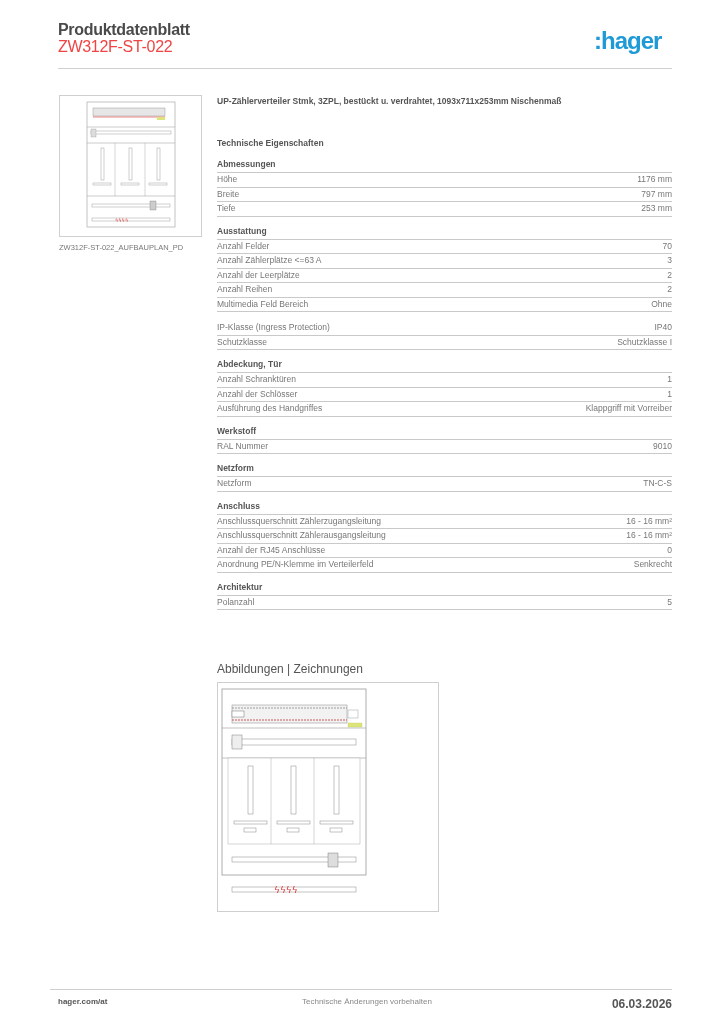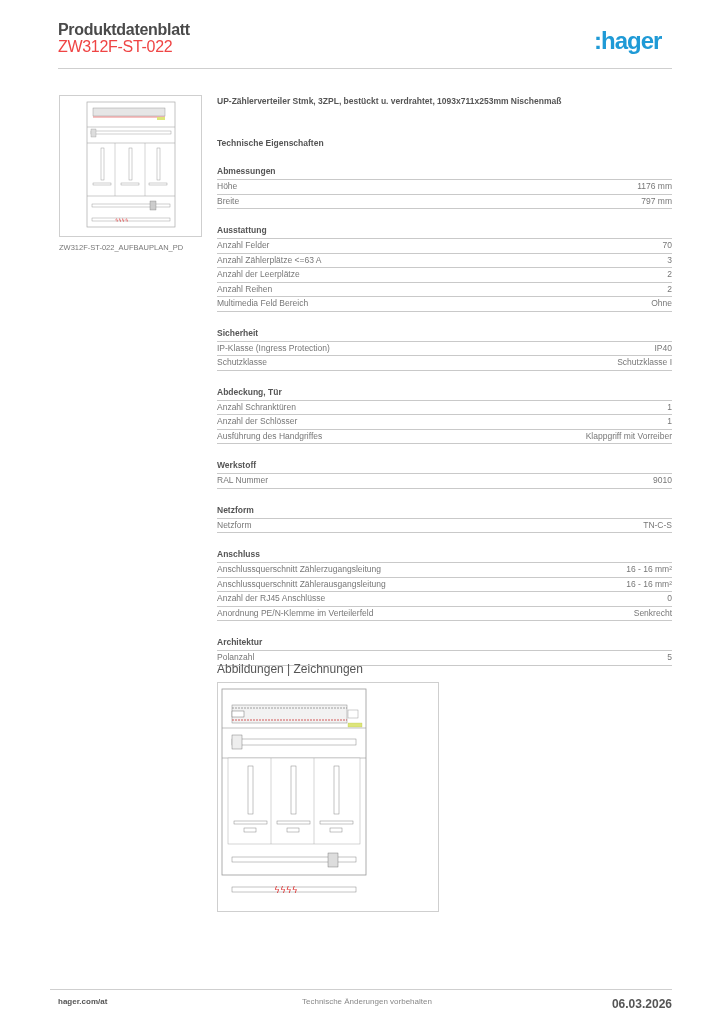--- a/index.html
+++ b/index.html
@@ -8,21 +8,21 @@
   .hdr-sub { position: absolute; left: 58px; top: 38px; font-size: 16px; color: #ef4444; letter-spacing: -0.3px; }
   .logo { position: absolute; left: 594px; top: 27px; font-size: 24px; font-weight: bold; color: #1f9ad6; letter-spacing: -1px; }
   .hdr-rule { position: absolute; left: 58px; top: 68px; width: 614px; height: 1px; background: #cfcfcf; }
 
   .thumb-box { position: absolute; left: 59px; top: 95px; width: 143px; height: 142px; border: 1px solid #cfcfcf; box-sizing: border-box; }
   .thumb-caption { position: absolute; left: 59px; top: 243px; font-size: 7.5px; color: #777; }
 
   .main { position: absolute; left: 217px; top: 96px; width: 455px; }
   .prod-desc { font-size: 8.5px; font-weight: bold; color: #555; margin: 0; height: 14px; }
   .tech-title { font-size: 8.5px; font-weight: bold; color: #555; margin-top: 28px; height: 12px; }
-  .sec { margin-top: 16px; }
+  .sec { margin-top: 9px; }
   .sec-title { font-size: 8.5px; font-weight: bold; color: #555; height: 12px; border-bottom: 1px solid #c9c9c9; padding-bottom: 1px; }
   .row { display: flex; justify-content: space-between; font-size: 8.5px; color: #777; height: 13.5px; line-height: 13.5px; border-bottom: 1px solid #c9c9c9; }
   .row .v { color: #777; }
 
   .fig-title { position: absolute; left: 217px; top: 662px; font-size: 12px; font-weight: normal; color: #555; }
   .fig-box { position: absolute; left: 217px; top: 682px; width: 222px; height: 230px; border: 1px solid #cfcfcf; box-sizing: border-box; }
 
   .foot-rule { position: absolute; left: 50px; top: 989px; width: 622px; height: 1px; background: #cfcfcf; }
   .foot-left { position: absolute; left: 58px; top: 997px; font-size: 8px; font-weight: bold; color: #555; }
   .foot-mid { position: absolute; left: 302px; top: 997px; font-size: 8px; color: #888; text-align: right; }
@@ -72,20 +72,24 @@
   <div class="sec">
     <div class="sec-title">Abmessungen</div>
     <div class="row">
         <span>Höhe</span>
         <span class="v">1176 mm</span>
       </div>
     <div class="row">
         <span>Breite</span>
         <span class="v">797 mm</span>
       </div>
+    <div class="row">
+        <span>Tiefe</span>
+        <span class="v">253 mm</span>
+      </div>
   </div>
 
   <div class="sec">
     <div class="sec-title">Ausstattung</div>
     <div class="row">
         <span>Anzahl Felder</span>
         <span class="v">70</span>
       </div>
     <div class="row">
         <span>Anzahl Zählerplätze &lt;=63 A</span>
@@ -99,21 +103,20 @@
         <span>Anzahl Reihen</span>
         <span class="v">2</span>
       </div>
     <div class="row">
         <span>Multimedia Feld Bereich</span>
         <span class="v">Ohne</span>
       </div>
   </div>
 
   <div class="sec">
-    <div class="sec-title">Sicherheit</div>
     <div class="row">
         <span>IP-Klasse (Ingress Protection)</span>
         <span class="v">IP40</span>
       </div>
     <div class="row">
         <span>Schutzklasse</span>
         <span class="v">Schutzklasse I</span>
       </div>
   </div>
 

